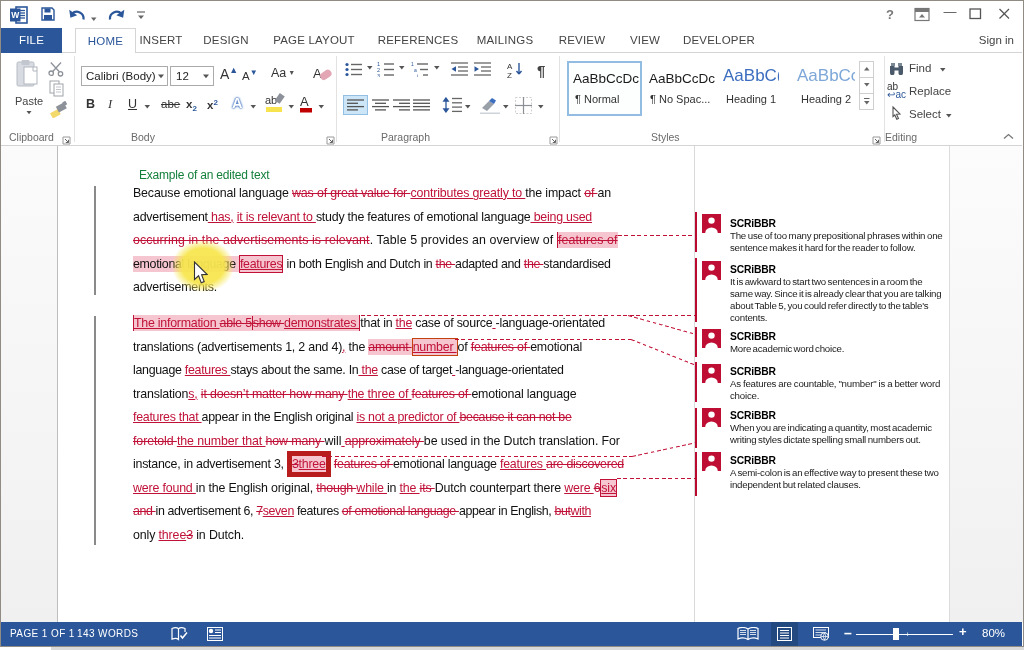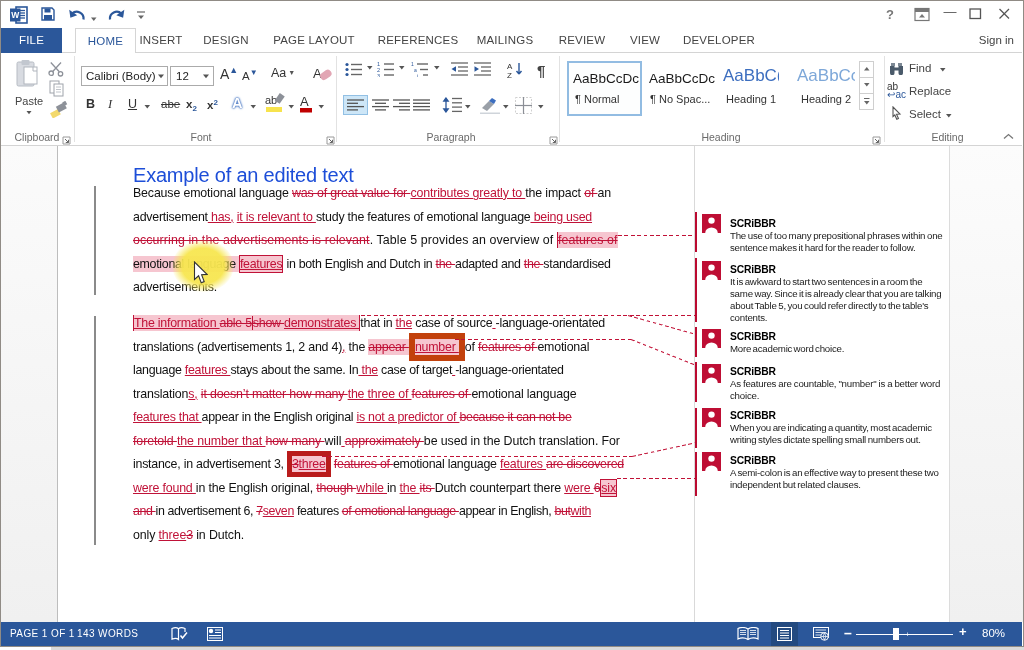--- a/index.html
+++ b/index.html
@@ -7,21 +7,21 @@
 #winborder{left:0;top:0;width:1022px;height:646px;border:1px solid #908b85;border-bottom:none}
 #titlebar{left:1px;top:1px;width:1021px;height:27px;background:#fff}
 #title{left:0;top:7px;width:1021px;text-align:center;font-size:12.5px;color:#868686}
 #tabrow{left:1px;top:28px;width:1021px;height:25px;background:#fff}
 .tab{top:0;height:25px;font-size:11.5px;color:#444;text-align:center;line-height:25px;letter-spacing:.2px}
 #filetab{left:0;width:61px;background:#2b579a;color:#fff}
 #hometab{left:74px;width:61px;border:1px solid #d5d5d5;border-bottom:none;background:#fff;color:#2b579a;height:25px;box-sizing:border-box}
 #signin{right:8px;top:0;height:25px;line-height:25px;font-size:11.5px;color:#444}
 #ribbon{left:1px;top:53px;width:1021px;height:92px;background:#fff;border-bottom:1px solid #d4d4d4}
 .gsep{top:3px;height:86px;width:1px;background:#e2e2e2}
-.glabel{top:78px;font-size:10.5px;color:#6a6a6a;text-align:center}
+.glabel{top:78px;font-size:10.5px;color:#6a6a6a;text-align:left}
 
 #docarea{left:1px;top:146px;width:1021px;height:476px;background:#fff}
 #leftstrip{left:0;top:0;width:56px;height:476px;background:linear-gradient(180deg,#fbfbfb,#f0f0f0);border-right:1px solid #bdbdbd}
 #rightstrip{left:948px;top:0;width:73px;height:476px;background:linear-gradient(180deg,#fcfcfc,#f0f0f0);border-left:1px solid #dcdcdc}
 #pagesep{left:693px;top:0;width:1px;height:476px;background:#d9d9d9}
 
 #statusbar{left:1px;top:622px;width:1021px;height:24px;background:#2b579a;color:#fff}
 #botline{left:0;top:646px;width:1024px;height:1px;background:#908b85}
 #botstrip{left:0;top:647px;width:1024px;height:3px;background:#fff}
 #botstrip2{left:51px;top:647px;width:973px;height:3px;background:#dadada}
@@ -103,23 +103,23 @@
  <div class="a" id="signin">Sign in</div>
  <div class="a" style="left:61px;top:24px;width:13px;height:1px;background:#d4d4d4"></div>
  <div class="a" style="left:134px;top:24px;width:887px;height:1px;background:#d4d4d4"></div>
 </div>
 <div class="a" id="ribbon">
  <div class="a gsep" style="left:73px"></div>
  <div class="a gsep" style="left:335px"></div>
  <div class="a gsep" style="left:558px"></div>
  <div class="a gsep" style="left:883px"></div>
  <div class="a glabel" style="left:8px;width:56px">Clipboard</div>
- <div class="a glabel" style="left:130px;width:140px">Font</div>
+ <div class="a glabel" style="left:130px;width:140px">Body</div>
  <div class="a glabel" style="left:380px;width:140px">Paragraph</div>
- <div class="a glabel" style="left:650px;width:140px">Heading</div>
+ <div class="a glabel" style="left:650px;width:140px">Styles</div>
  <div class="a glabel" style="left:884px;width:125px">Editing</div>
  <svg class="a" style="left:61px;top:83px" width="9" height="9" viewBox="0 0 9 9">
       <path d="M1 1 h7 v7 h-7 z" fill="none" stroke="#9a9a9a"></path>
       <path d="M3 3 l3.5 3.5 M6.5 3.8 v2.7 h-2.7" stroke="#666" fill="none"></path>
     </svg>
  <svg class="a" style="left:325px;top:83px" width="9" height="9" viewBox="0 0 9 9">
       <path d="M1 1 h7 v7 h-7 z" fill="none" stroke="#9a9a9a"></path>
       <path d="M3 3 l3.5 3.5 M6.5 3.8 v2.7 h-2.7" stroke="#666" fill="none"></path>
     </svg>
  <svg class="a" style="left:548px;top:83px" width="9" height="9" viewBox="0 0 9 9">
@@ -391,28 +391,28 @@
       <path d="M1 1 h5.5 l-2.7 3.4 z" fill="#555"></path>
     </svg>
 </div>
 <div class="a" id="docarea">
  <div class="a" id="leftstrip"></div>
  <div class="a" id="rightstrip"></div>
  <div class="a" id="pagesep"></div>
 </div>
 <div class="a" style="left:94px;top:186px;width:1.5px;height:109px;background:#8a8a8a"></div>
 <div class="a" style="left:94px;top:316px;width:1.5px;height:229px;background:#8a8a8a"></div>
-<div class="a" style="left:133px;top:165.1px;font-size:20px;line-height:20px;color:#1d4ed8;letter-spacing:-.2px" id="h0">Example of an edited text</div>
+<div class="a" style="left:139px;top:165.1px;font-size:12px;line-height:20px;color:#15803d;letter-spacing:-.2px" id="h0">Example of an edited text</div>
 <div class="line" id="p1" style="top:185.0px;letter-spacing:-0.156px">Because emotional language <del>was of great value for </del><ins>contributes greatly to </ins>the impact <del>of </del>an</div>
 <div class="line" id="p2" style="top:208.6px;letter-spacing:-0.232px">advertisement<ins> has,</ins> <ins>it is relevant to </ins>study the features of emotional language<ins> being used</ins></div>
 <div class="line" id="p3" style="top:232.1px;letter-spacing:0.106px"><del>occurring in the advertisements is relevant</del>. Table 5 provides an overview of <span class="hl" style="border-left:1.5px solid #c01238"><del>features of</del></span></div>
 <div class="line" id="p4" style="top:255.7px;letter-spacing:-0.298px"><span class="hl">emotional language </span><span class="hl" style="border:1px solid #c01238"><ins>features</ins></span> in both English and Dutch in <del>the </del>adapted and <del>the </del>standardised</div>
 <div class="line" id="p5" style="top:279.2px;letter-spacing:-0.231px">advertisements.</div>
 <div class="line" id="q1" style="top:315.0px;letter-spacing:-0.247px"><span class="hl" style="border-left:1.5px solid #c01238;border-right:1.5px solid #c01238"><ins>The information </ins><del>able 5</del><span style="border-left:1px solid #c01238"></span><del>show </del><ins>demonstrates </ins></span>that in <ins>the</ins> case of source<ins>&nbsp;</ins>-language-orientated</div>
-<div class="line" id="q2" style="top:338.5px;letter-spacing:-0.214px">translations (advertisements 1, 2 and 4)<ins>,</ins> the <span class="hl"><del>appear </del></span><span class="hl" style="border:6px solid #c2410c"><ins>number </ins></span>of <del>features of </del>emotional</div>
+<div class="line" id="q2" style="top:338.5px;letter-spacing:-0.214px">translations (advertisements 1, 2 and 4)<ins>,</ins> the <span class="hl"><del>amount </del></span><span class="hl" style="border:1px solid #c2410c"><ins>number </ins></span>of <del>features of </del>emotional</div>
 <div class="line" id="q3" style="top:362.1px;letter-spacing:-0.292px">language <ins>features </ins>stays about the same. In<ins> the</ins> case of target<ins>&nbsp;</ins>-language-orientated</div>
 <div class="line" id="q4" style="top:385.6px;letter-spacing:-0.175px">translation<ins>s,</ins> <del>it doesn’t matter how many </del><ins>the three of </ins><del>features of </del>emotional language</div>
 <div class="line" id="q5" style="top:409.1px;letter-spacing:-0.269px"><ins>features that </ins>appear in the English original <ins>is not a predictor of </ins><del>because it can not be</del></div>
 <div class="line" id="q6" style="top:432.7px;letter-spacing:-0.101px"><del>foretold </del><ins>the number that </ins><del>how many </del>will<ins>&nbsp;</ins><del>approximately </del>be used in the Dutch translation. For</div>
 <div class="line" id="q7" style="top:456.2px;letter-spacing:-0.241px">instance, in advertisement 3, <span class="hl" style="border:5px solid #b91c1c"><del>3</del><ins>three</ins></span> <del>features of </del>emotional language <ins>features </ins><del>are discovered</del></div>
 <div class="line" id="q8" style="top:479.7px;letter-spacing:-0.173px"><ins>were found </ins>in the English original, <del>though </del><ins>while </ins>in <ins>the </ins><del>its </del>Dutch counterpart there <ins>were </ins><del>6</del><span class="hl" style="border:1px solid #c01238"><ins>six</ins></span></div>
 <div class="line" id="q9" style="top:503.3px;letter-spacing:-0.377px"><del>and </del>in advertisement 6, <del>7</del><ins>seven</ins> features <del>of emotional language </del>appear in English, <del>but</del><ins>with</ins></div>
 <div class="line" id="q10" style="top:526.8px;letter-spacing:-0.128px">only <ins>three</ins><del>3</del> in Dutch.</div>
 
 <div class="cn" style="left:618px;top:235px;width:77px"></div>

